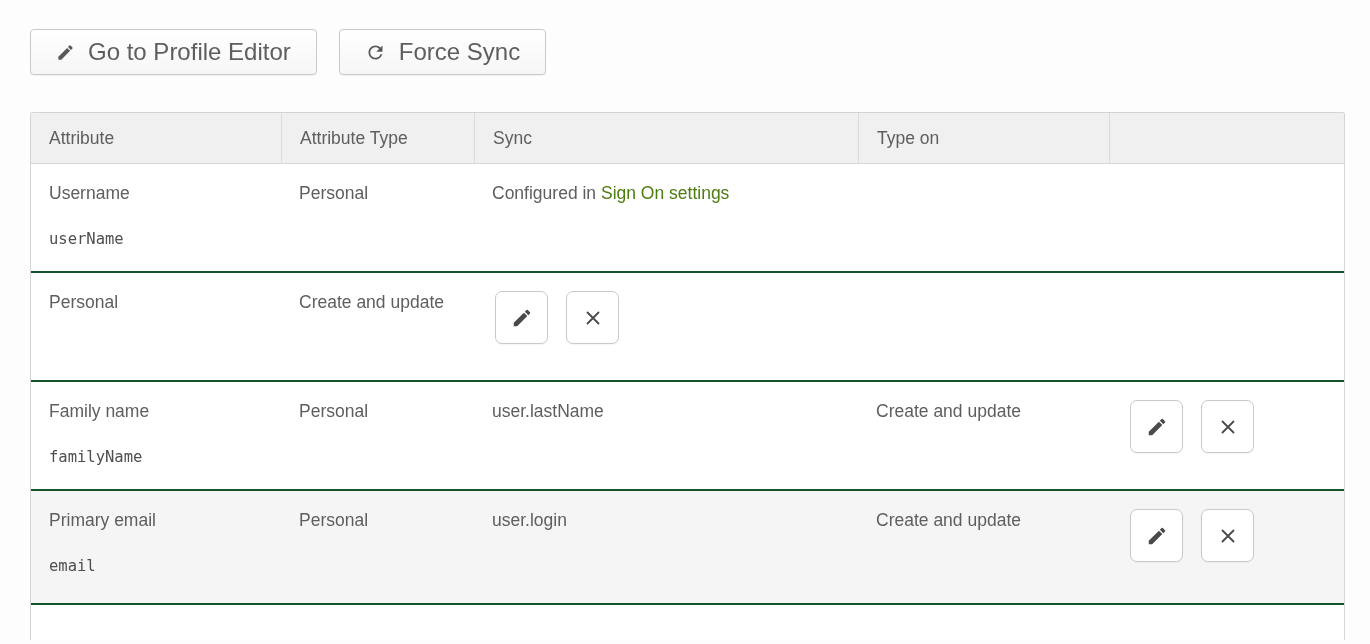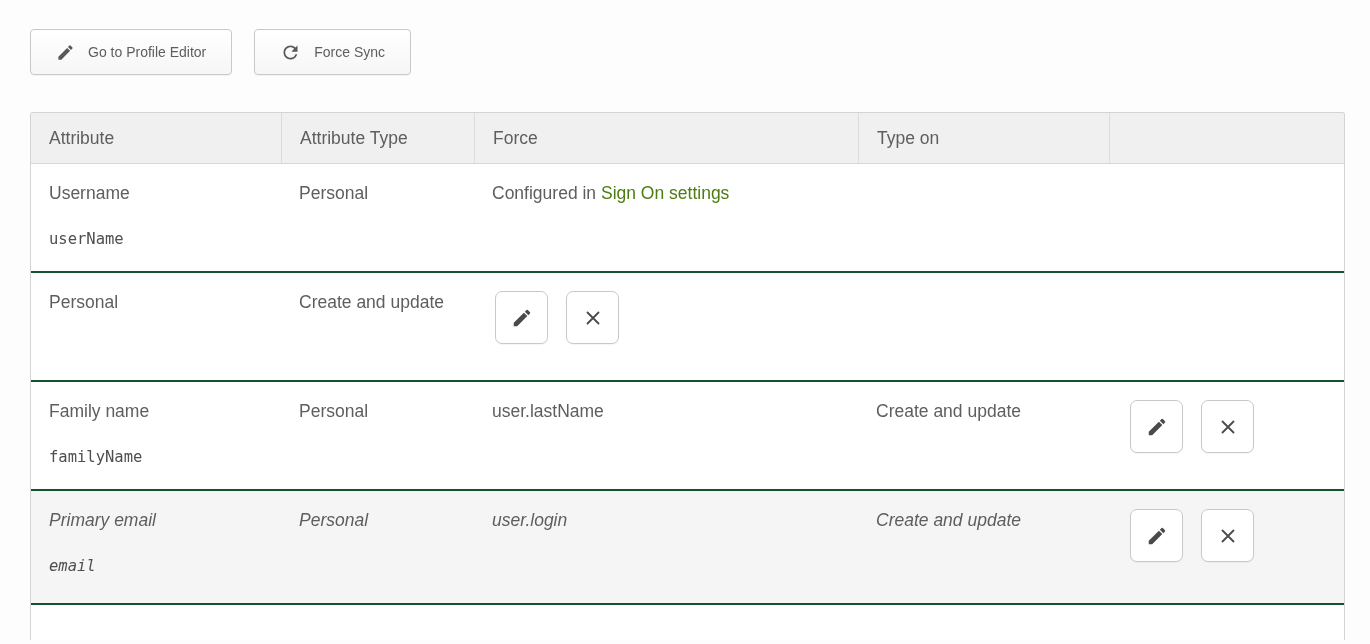--- a/index.html
+++ b/index.html
@@ -12,21 +12,21 @@
     color: #5e5e5e;
   }
   .page { padding: 29px 25px 0 30px; }
 
   
   .toolbar { display: flex; gap: 22px; height: 46px; margin-bottom: 37px; }
   .btn {
     display: inline-flex; align-items: center; gap: 13px;
     height: 46px; padding: 0 25px;
     font-family: "Liberation Sans", sans-serif;
-    font-size: 14px; color: #5e5e5e;
+    font-size: 24px; color: #5e5e5e;
     background: linear-gradient(#ffffff, #f6f6f6);
     border: 1px solid #c9c9c9; border-radius: 4px;
     box-shadow: 0 1px 1px rgba(0,0,0,0.05);
     cursor: pointer; white-space: nowrap;
   }
   .btn svg { flex: 0 0 auto; }
 
   
   .table {
     width: 1315px;
@@ -53,21 +53,21 @@
 
   .row {
     display: grid;
     grid-template-columns: 250px 193px 384px 251px auto;
     min-height: 109px;
     border-bottom: 2px solid #14532d;
     background: #ffffff;
     font-size: 17.5px;
   }
   .row.tall { min-height: 114px; }
-  .row.highlight { background: #f5f5f5; font-style: italic; }
+  .row.highlight { background: #f5f5f5; }
   .row.partial { min-height: 35px; border-bottom: none; }
   .cell { padding: 19px 10px 0 18px; }
   .attr-code {
     margin-top: 26px;
     font-family: "DejaVu Sans Mono", monospace;
     font-size: 15.5px; color: #4f4f4f;
   }
   .value-link { color: #4d7c0f; text-decoration: none; cursor: pointer; }
 
   .actions-cell { padding: 18px 0 0 21px; display: flex; gap: 18px; }
@@ -98,21 +98,21 @@
       </svg>
       <span>Force Sync</span>
     </button>
   </div>
 
   <div class="table">
 
     <div class="thead">
       <div class="th">Attribute</div>
       <div class="th">Attribute Type</div>
-      <div class="th">Force</div>
+      <div class="th">Sync</div>
       <div class="th">Type on</div>
       <div class="th"></div>
     </div>
 
     <div class="row">
       <div class="cell">
         <div>Username</div>
         <div class="attr-code">userName</div>
       </div>
       <div class="cell">Personal</div>

